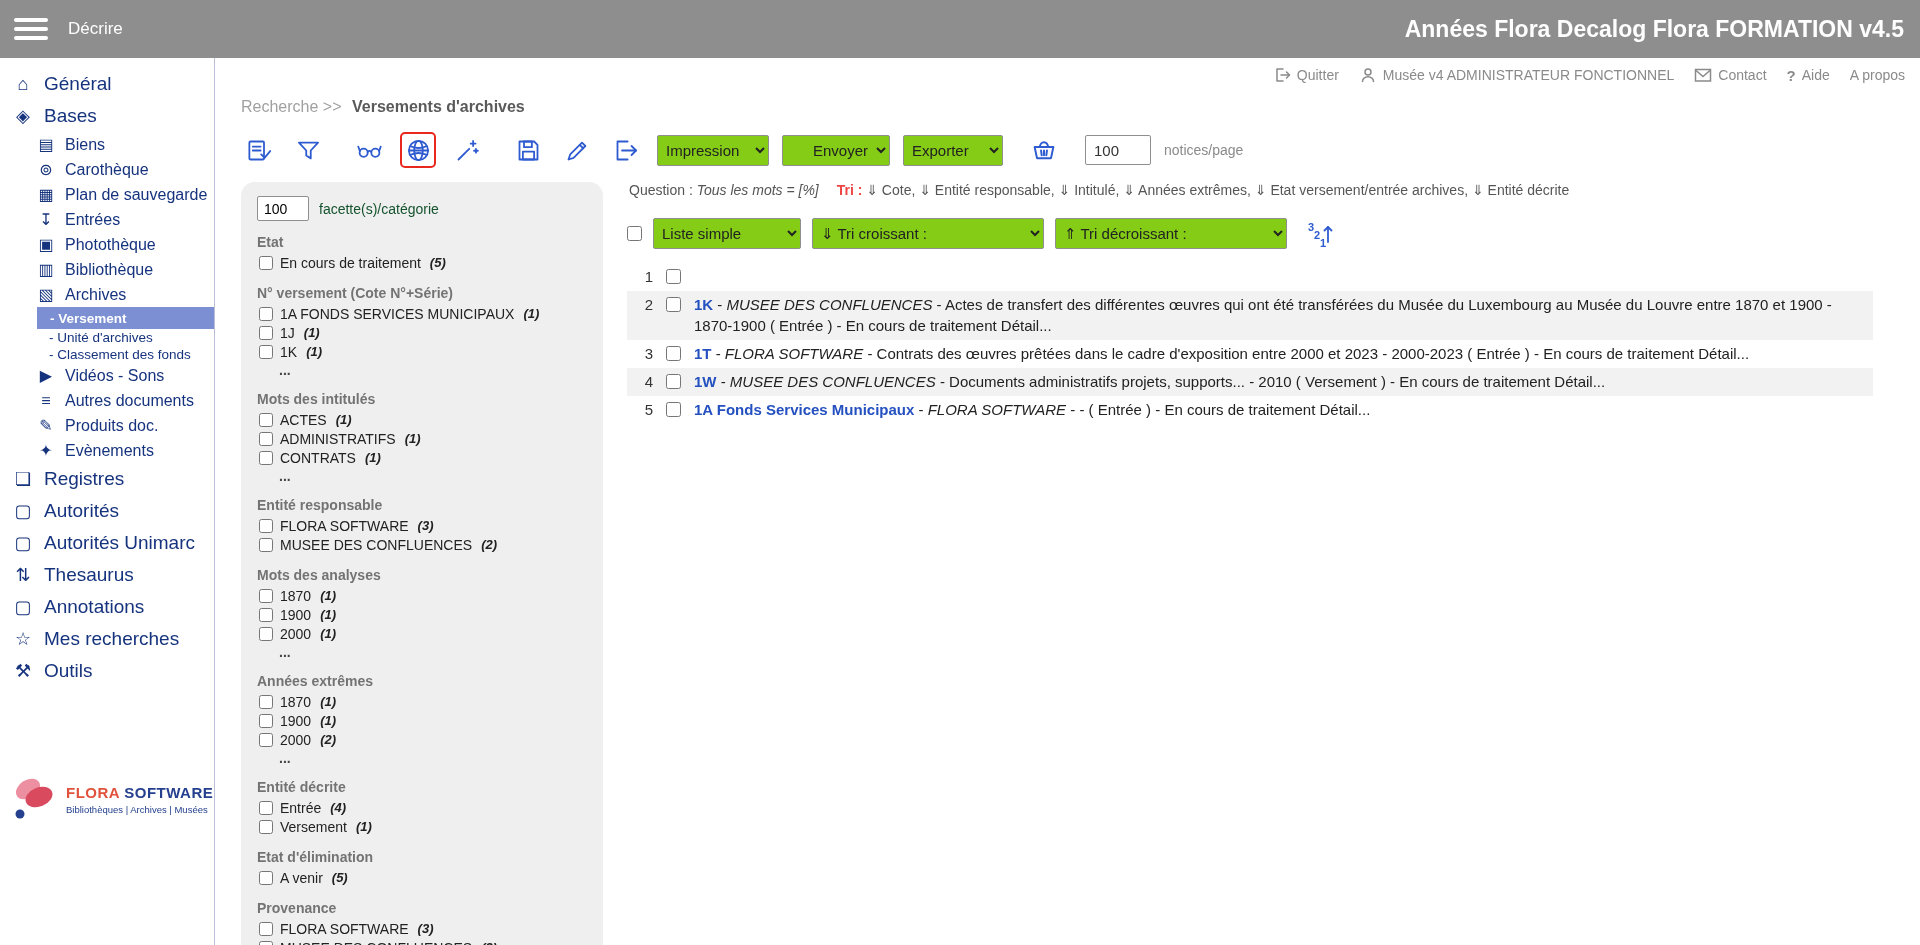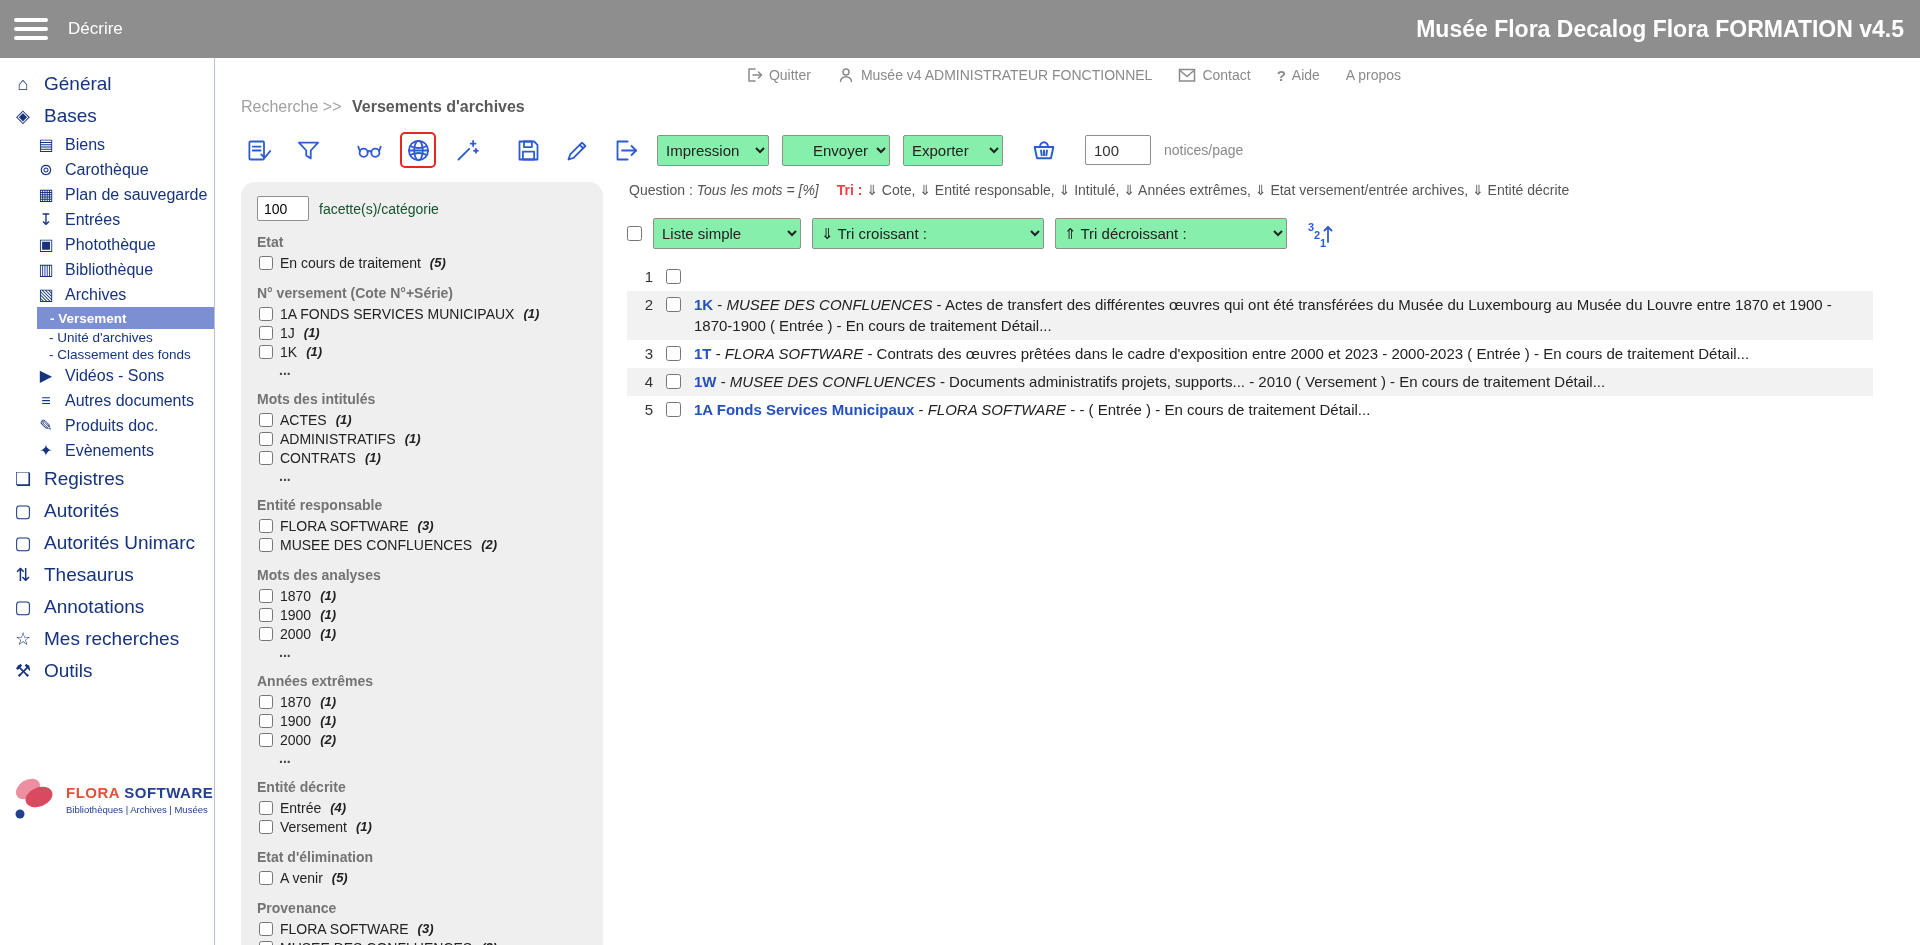--- a/index.html
+++ b/index.html
@@ -30,39 +30,39 @@
     margin-left:37px; padding-left:13px; height:22px; width:calc(100% - 37px); }
   .sb-icon { width:20px; text-align:center; font-size:16px; line-height:1; }
   .lvl0 .sb-icon { font-size:18px; }
   .sidebar-logo { position:absolute; top:715px; left:8px; display:flex; align-items:center; gap:6px; }
   .logo-brand { font-size:15px; font-weight:bold; letter-spacing:0.5px; }
   .logo-flora { color:#e0523c; }
   .logo-soft { color:#24408e; }
   .logo-tagline { font-size:9.5px; color:#24408e; margin-top:3px; }
 
   
-  .hlinks { display:flex; justify-content:center; align-items:center; gap:26px;
+  .hlinks { display:flex; justify-content:flex-end; align-items:center; gap:20px;
     height:24px; color:#8a8a8a; font-size:14px; }
   .hlink { display:flex; align-items:center; gap:6px; cursor:pointer; }
   .hlink svg { display:block; }
   .help-glyph { font-size:15px; font-weight:bold; color:#8a8a8a; }
 
   
   .breadcrumb { margin-top:14px; font-size:16px; }
   .bc-section { color:#a0a0a0; }
   .bc-page { color:#5a5a5a; font-weight:bold; margin-left:6px; }
 
   
   .toolbar { margin-top:16px; display:flex; align-items:center; gap:13px; height:40px; }
   .tb-btn { width:36px; height:36px; display:flex; align-items:center; justify-content:center;
     border:2px solid transparent; border-radius:5px; cursor:pointer; background:none; }
   .tb-btn.highlighted { border-color:#e8281e; }
   .tb-btn.group-start { margin-left:12px; }
   .tb-btn svg { display:block; }
-  select { font-size:15px; height:31px; border:1px solid #8f8f8f; background:#86efac;
+  select { font-size:15px; height:31px; border:1px solid #8f8f8f; background:#84cc16;
     border-radius:2px; padding:0 4px; color:#222; }
   .sel-impression { min-width:112px; }
   .sel-envoyer { min-width:96px;padding-left:26px; }
   .sel-exporter { min-width:100px; }
   .notices-input { width:66px; height:30px; border:1px solid #8f8f8f; border-radius:2px;
     font-size:15px; padding:0 8px; color:#333; margin-left:10px; }
   .notices-label { color:#8a8a8a; font-size:14px; }
 
   
   .body-row { display:flex; margin-top:14px; align-items:flex-start; }
@@ -107,21 +107,21 @@
 
 <div class="topbar">
   <div class="topbar-left">
     <div class="hamburger">
         <span></span>
         <span></span>
         <span></span>
       </div>
     <span class="app-label">Décrire</span>
   </div>
-  <div class="topbar-title">Musée Flora Decalog Flora FORMATION v4.5</div>
+  <div class="topbar-title">Années Flora Decalog Flora FORMATION v4.5</div>
 </div>
 
 <div class="layout">
 
   <nav class="sidebar">
     <div id="sidebar-items">
         <div class="sb-item lvl0">
           <span class="sb-icon">⌂</span>
           <span class="sb-label">Général</span>
         </div>

